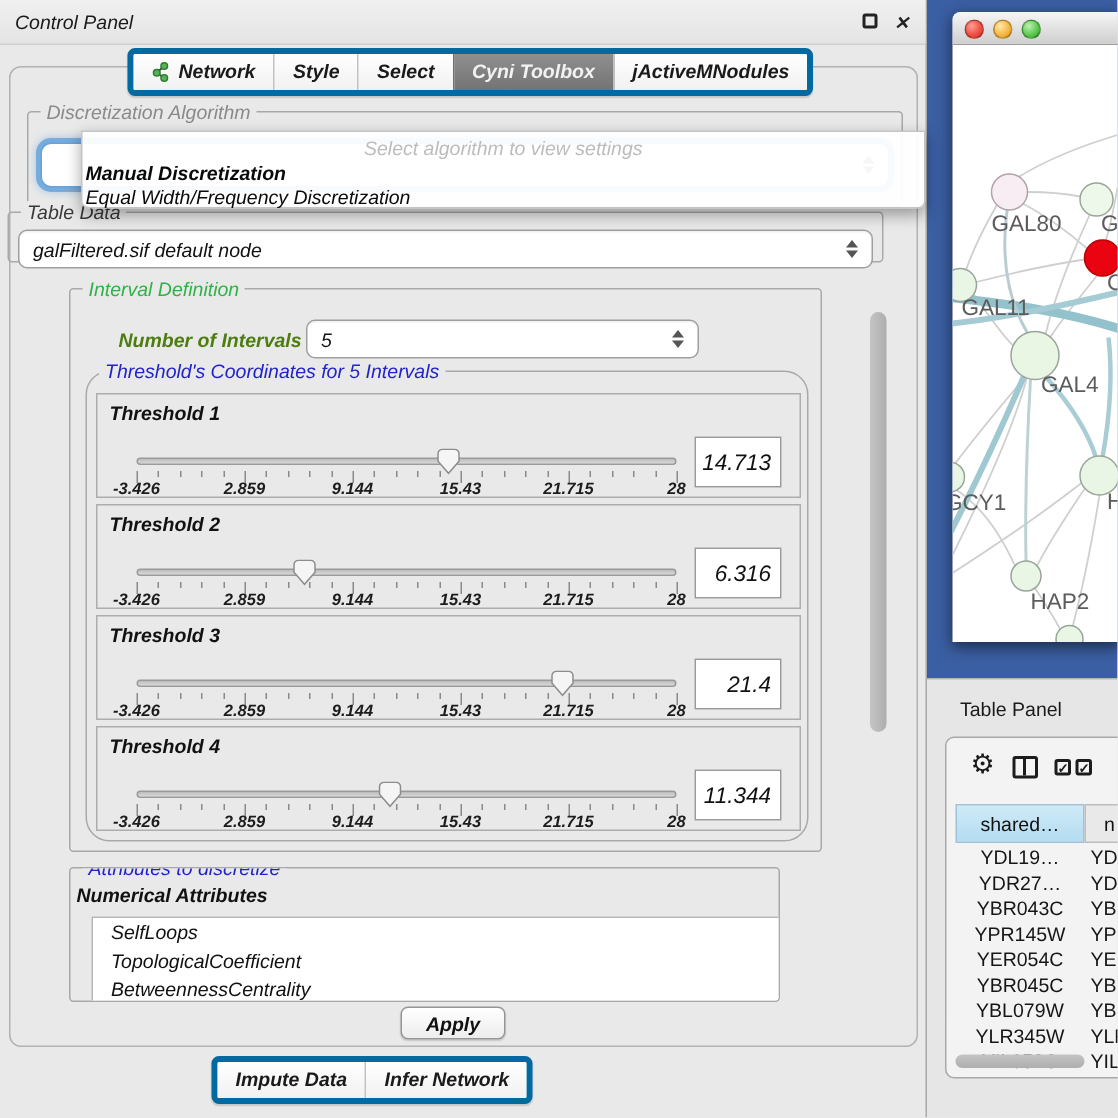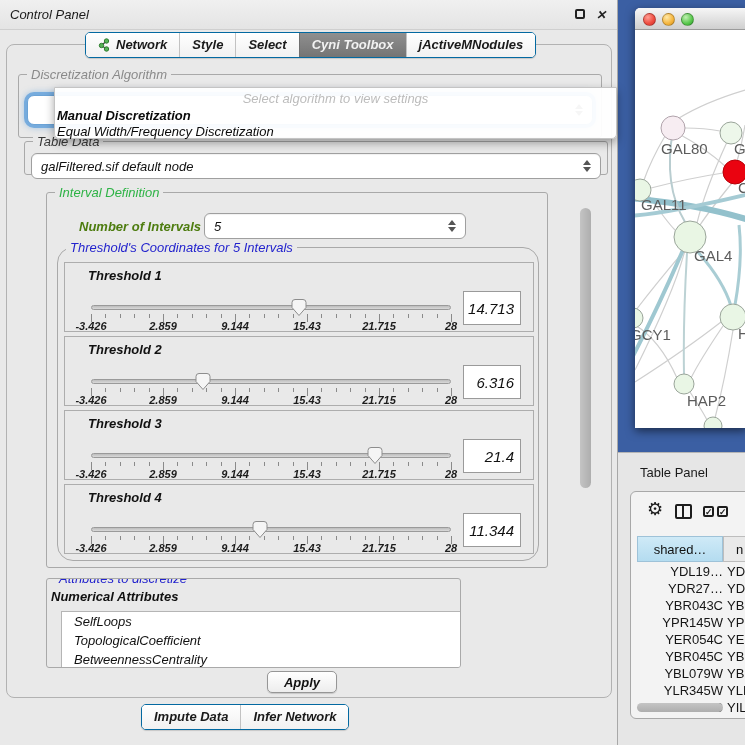--- a/index.html
+++ b/index.html
@@ -11,21 +11,21 @@
   #ctrl { left:0; top:0; width:618px; height:745px; background:#e9e9e9; border-right:1px solid #a8a8a8;font-style:italic; }
   #titlebar { left:0; top:0; width:100%; height:30px; background:linear-gradient(#f0f0f0,#e4e4e4); border-bottom:1px solid #cfcfcf; }
   #titlebar .t { position:absolute; left:10px; top:7px; font-size:13px; color:#1a1a1a; }
   .winicon { position:absolute; top:9px; width:12px; height:12px; color:#222; font-weight:bold; font-size:12px; line-height:12px; text-align:center; }
   #float-ico { right:32px; border:2px solid #222; border-radius:2px; width:10px; height:10px; }
   #close-ico { right:10px; }
 
   .content-frame { left:6px; top:44px; width:606px; height:654px; border:1px solid #b2b2b2; border-radius:8px; background:#e9e9e9; }
 
   
-  .seg { display:inline-flex; border:1px solid #0369a1; border-radius:5px; overflow:hidden; background:#fbfbfb; box-shadow:0 1px 1px rgba(0,0,0,.15); }
+  .seg { display:inline-flex; border:4px solid #0369a1; border-radius:5px; overflow:hidden; background:#fbfbfb; box-shadow:0 1px 1px rgba(0,0,0,.15); }
   .seg .s { padding:4px 12px 5px; font-size:13px; font-weight:bold; color:#1a1a1a; border-left:1px solid #c2c2c2; display:flex; align-items:center; gap:5px; white-space:nowrap; background:linear-gradient(#ffffff,#f1f1f1); cursor:default; }
   .seg .s:first-child { border-left:none; }
   .seg .s.sel { background:linear-gradient(#8f8f8f,#747474); color:#f2f2f2; border-left-color:#6f6f6f; }
   #toptabs { top:32px; left:85px; }
   #bottabs { top:704px; left:141px; }
 
   
   .group { border:1px solid #a9a9a9; border-radius:3px; }
   .group > .gt { position:absolute; top:-8px; left:8px; background:#e9e9e9; padding:0 4px; font-size:13px; }
   .gt.green { color:#2eb346; }
@@ -40,21 +40,21 @@
   .focusring { box-shadow:0 0 0 3px rgba(106,165,220,.85), 0 0 6px 3px rgba(106,165,220,.55); border-color:#6ba3d6; }
 
   
   #popup { left:14px; top:87px; width:563px; height:52px; background:rgba(255,255,255,.95); border:1px solid #c4c4c4; border-radius:0 0 5px 5px; box-shadow:0 4px 10px rgba(0,0,0,.35); z-index:30;margin-left:40px; }
   #popup .hint { position:absolute; top:3px; left:0; width:100%; text-align:center; color:#bcbcbc; font-size:13px; }
   #popup .opt  { position:absolute; left:2px; font-size:13px; color:#0a0a0a; width:99%; }
   #popup .opt.b { font-weight:bold; }
 
   
   .tbox { position:absolute; left:6px; width:470px; height:70px; border:1px solid #adadad; background:#e9e9e9; }
-  .tbox .tl { position:absolute; left:8px; top:5px; font-size:13px; font-weight:bold; color:#111;margin-left:15px; }
+  .tbox .tl { position:absolute; left:8px; top:5px; font-size:13px; font-weight:bold; color:#111; }
   .track { position:absolute; left:26px; top:42px; width:360px; height:5px; border:1px solid #9a9a9a; border-radius:3px; background:linear-gradient(#bdbdbd,#d9d9d9); }
   .thumb { position:absolute; top:-7px; margin-left:-8px; width:16px; height:18px; }
   .ticks { position:absolute; left:26px; top:51px; width:360px; height:8px; }
   .ticks i { position:absolute; top:0; width:1px; background:#8a8a8a; }
   .tlabels { position:absolute; left:26px; top:57px; width:360px; height:12px; }
   .tlabels span { position:absolute; width:60px; margin-left:-30px; text-align:center; font-size:11px; font-weight:bold; color:#1c1c1c; }
   .vbox { position:absolute; right:12px; top:28px; width:58px; height:34px; background:#fff; border:1px solid #9a9a9a; font-size:15px; color:#111; text-align:right; padding:8px 6px 0 0; }
 
   
   .vscroll-thumb { background:linear-gradient(90deg,#c4c4c4,#aeaeae); border-radius:6px; }
@@ -79,21 +79,21 @@
   #tp-title { position:absolute; left:22px; top:12px; font-size:13px; color:#1a1a1a; }
   #tp-inner { position:absolute; left:12px; top:38px; width:120px; height:228px; background:#f3f3f3; border:1px solid #a8a8a8; border-radius:6px 0 0 6px; overflow:hidden; }
   .cbx { position:absolute; top:14px; width:11px; height:11px; border:2px solid #1c1c1c; border-radius:2px; font-size:9px; line-height:8px; text-align:center; color:#1c1c1c; font-weight:bold; }
   #tp-split { position:absolute; left:44px; top:12px; width:17px; height:15px; border:2px solid #1c1c1c; border-radius:2px; }
   #tp-split:before { content:""; position:absolute; left:5px; top:0; width:2px; height:11px; background:#1c1c1c; }
   #tp-gear { position:absolute; left:16px; top:6px; font-size:18px; color:#1c1c1c; }
   .th { position:absolute; top:44px; height:26px; font-size:13px; color:#111; border:1px solid #9ec2d8; display:flex; align-items:center; justify-content:center; }
   #th1 { left:6px; width:86px; background:linear-gradient(#cfeaf7,#b4dcf0); }
   #th2 { left:92px; width:34px; background:#e9e9e9; border-color:#bdbdbd; justify-content:flex-start; padding-left:12px; }
   .trow { position:absolute; left:6px; width:120px; height:17px; font-size:13px; color:#161616; }
-  .trow .c1 { position:absolute; left:0; width:86px; text-align:right; }
+  .trow .c1 { position:absolute; left:0; width:86px; text-align:center; }
   .trow .c2 { position:absolute; left:90px; width:30px; overflow:hidden; white-space:nowrap; }
 
   svg text { font-family:"Liberation Sans", sans-serif; }
 </style>
 </head>
 <body>
 
 <div id="ctrl" class="abs">
 
   <div id="titlebar" class="abs">
@@ -137,21 +137,21 @@
         </div>
     </div>
   </div>
 
   <div id="popup" class="abs">
     <div class="hint">Select algorithm to view settings</div>
     <div class="opt b" style="top:20px;">Manual Discretization</div>
     <div class="opt" style="top:36px;">Equal Width/Frequency Discretization</div>
   </div>
 
-  <div class="group abs" style="left:24px; top:141px; width:584px; height:34px;">
+  <div class="group abs" style="left:5px; top:141px; width:584px; height:34px;">
     <span class="gt dark">Table Data</span>
     <div class="combo abs" style="left:6px; top:11px; width:570px; height:26px;">
       <span>galFiltered.sif default node</span>
       <div class="stepper">
           <div class="up"></div>
           <div class="dn"></div>
         </div>
     </div>
   </div>
 
@@ -357,21 +357,21 @@
           <span style="left:40%">9.144</span>
           <span style="left:60%">15.43</span>
           <span style="left:80%">21.715</span>
           <span style="left:100%">28</span>
         </div>
         <div class="vbox">11.344</div>
       </div>
     </div>
   </div>
 
-  <div class="group abs" style="left:46px; top:578px; width:415px; height:90px; overflow:hidden;">
+  <div class="group abs" style="left:46px; top:578px; width:474px; height:90px; overflow:hidden;">
     <span class="gt blue">Attributes to discretize</span>
     <span class="abs" style="left:4px; top:10px; font-size:13px; font-weight:bold; color:#111;">Numerical Attributes</span>
     <div id="attr-list" class="abs" style="left:14px; top:32px; width:478px; height:70px;">
       <div class="it">SelfLoops</div>
       <div class="it">TopologicalCoefficient</div>
       <div class="it">BetweennessCentrality</div>
       <div class="abs vscroll-thumb" style="right:2px; top:3px; width:10px; height:50px;"></div>
     </div>
   </div>
 

